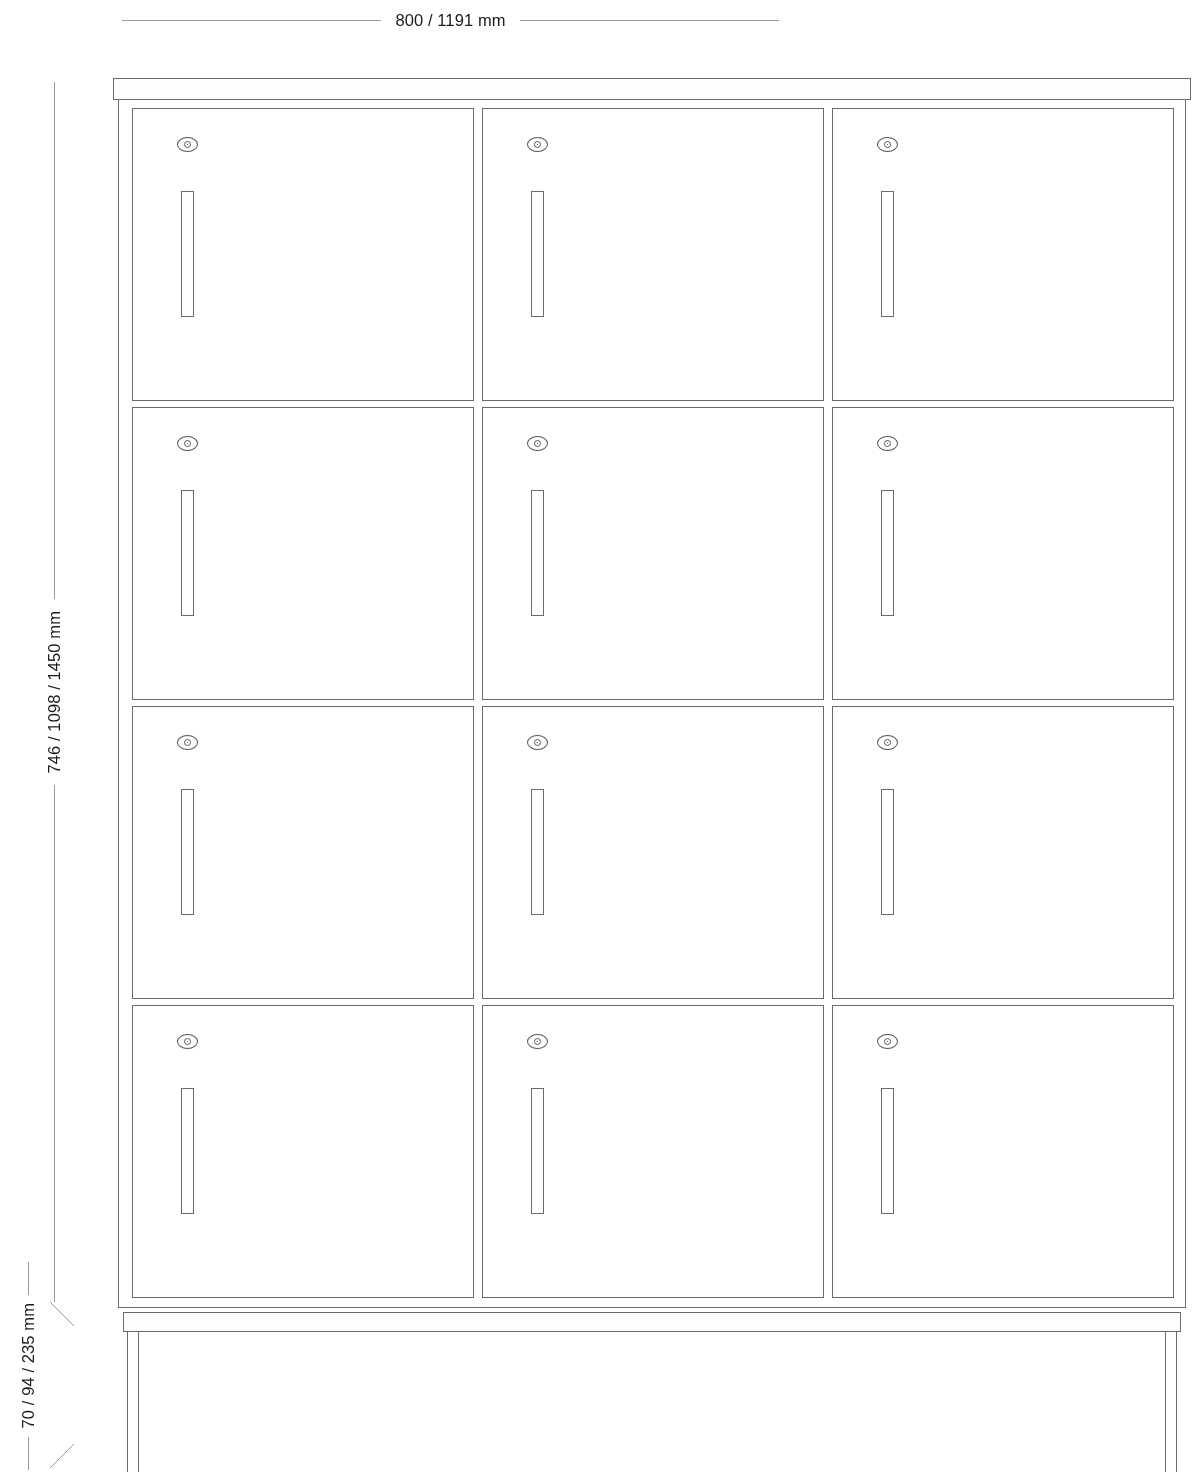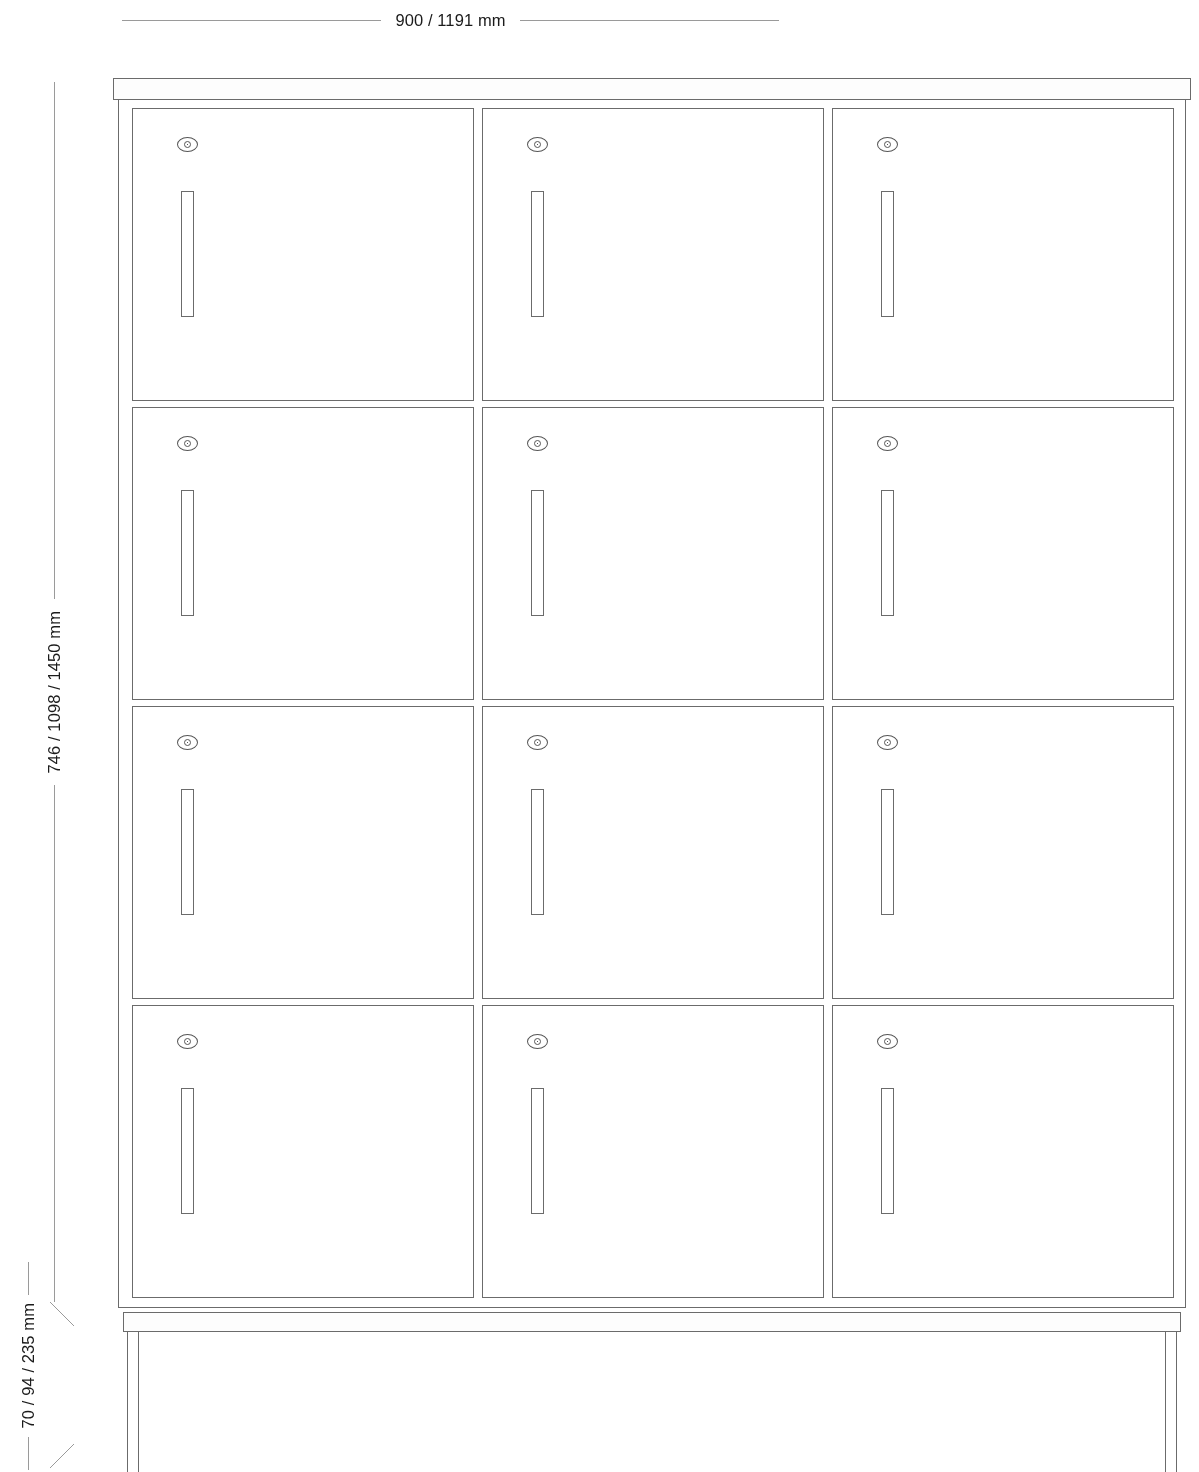--- a/index.html
+++ b/index.html
@@ -213,21 +213,21 @@
     box-sizing: border-box;
   }
   .leg.left  { left: 14px; }
   .leg.right { left: 1052px; }
 </style>
 </head>
 <body>
 
 <div class="dim-top">
   <div class="line left"></div>
-  <div class="label">900 / 1191 mm</div>
+  <div class="label">800 / 1191 mm</div>
   <div class="line right"></div>
 </div>
 
 <div class="dim-left">
   <div class="vline"></div>
   <div class="vlabel">746 / 1098 / 1450 mm</div>
   <div class="vline"></div>
 </div>
 
 <div class="dim-base">

